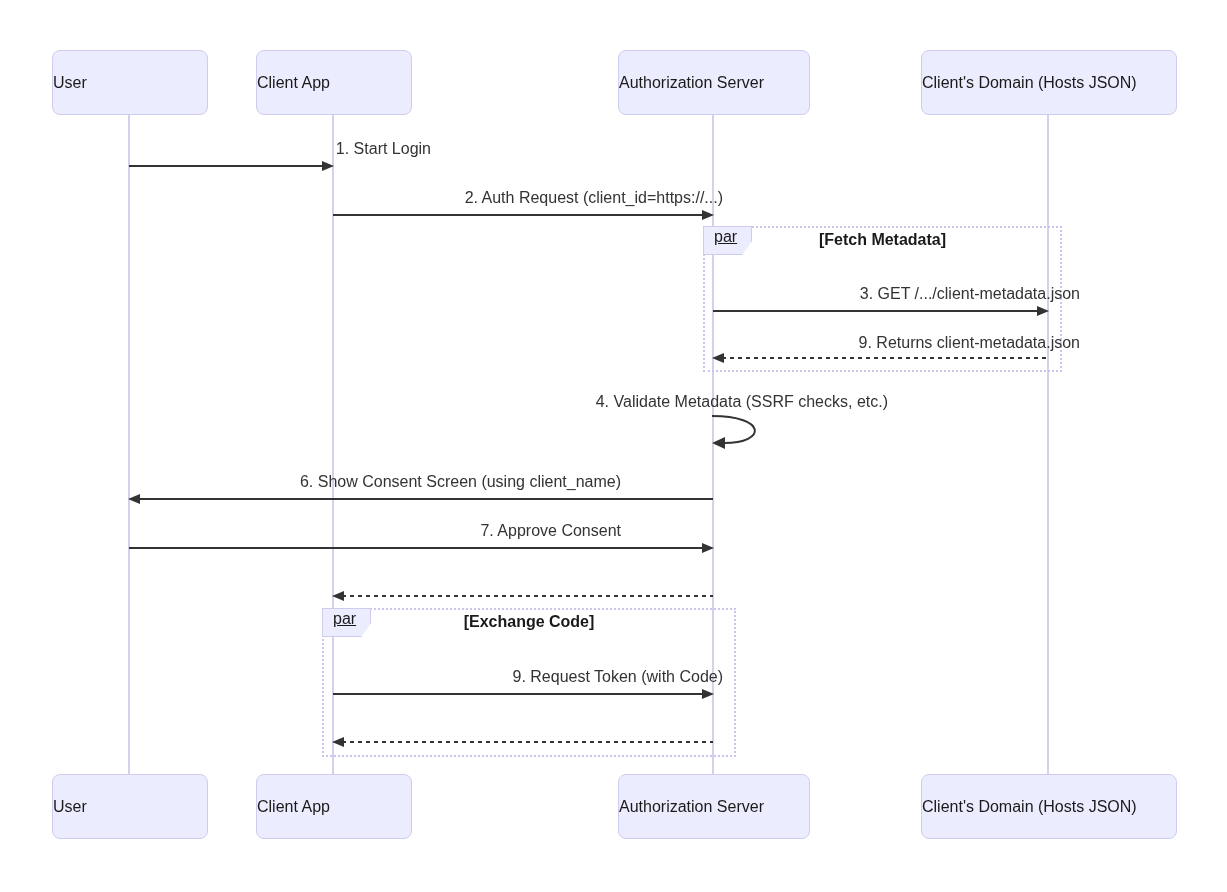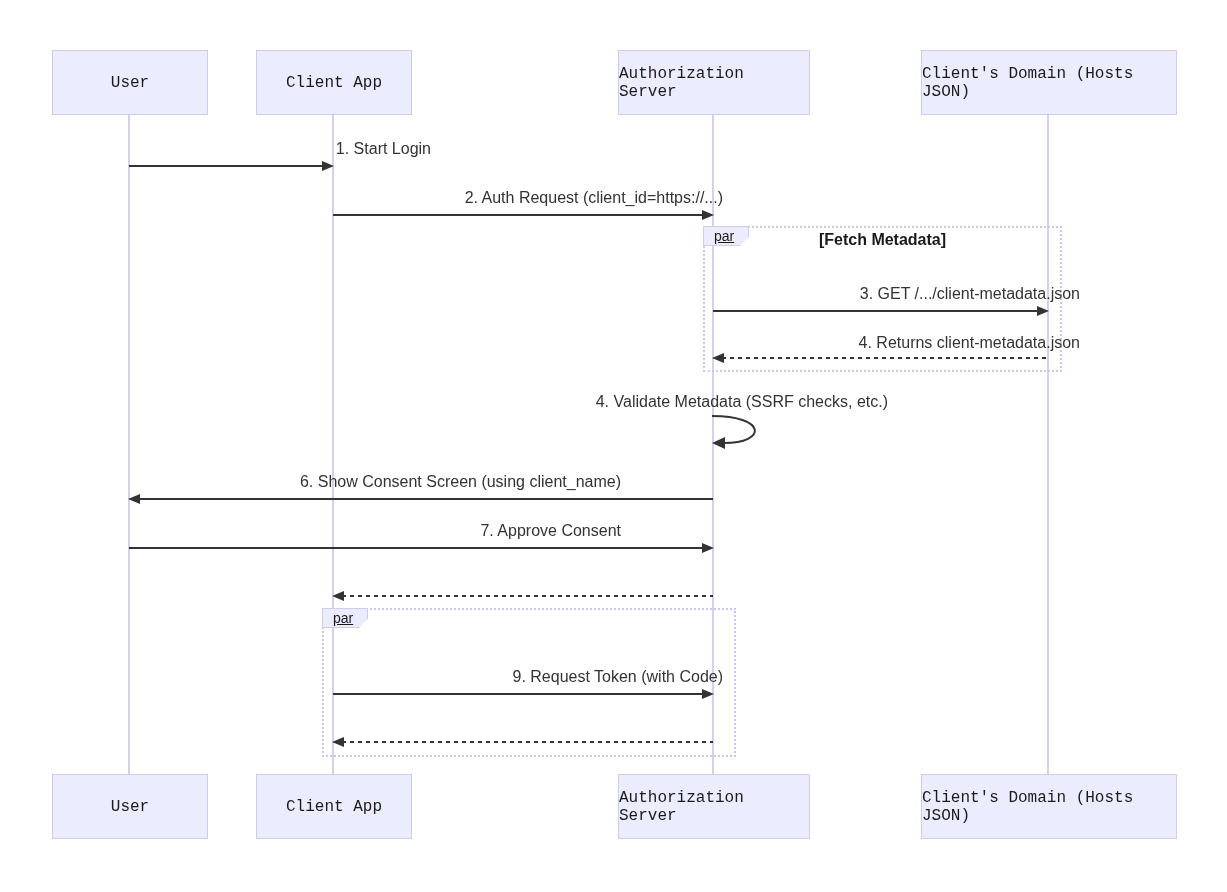--- a/index.html
+++ b/index.html
@@ -8,23 +8,23 @@
     font-family:"Liberation Sans","DejaVu Sans",sans-serif;overflow:hidden;
   }
   .lifeline{
     position:absolute;top:114px;height:661px;width:1.5px;
     background:var(--lifeline,#d5d0ec);
   }
   .actor{
     position:absolute;height:63px;
     background:var(--actor-fill,#ececff);
     border:1px solid var(--actor-border,#cfccee);
-    border-radius:0;
-    display:flex;align-items:center;justify-content:center;
-    font-size:16px;color:var(--text,#1a1a1a);font-family:Liberation Mono, monospace;
+    border-radius:8px;
+    display:flex;align-items:center;justify-content:flex-start;
+    font-size:16px;color:var(--text,#1a1a1a);
   }
   .msg-label{
     position:absolute;width:400px;text-align:right;
     font-size:16px;line-height:19px;color:var(--message-text,#333333);
     white-space:nowrap;pointer-events:none;
   }
   .arrow{position:absolute;height:2px;}
   .arrow .line{position:absolute;top:0;left:0;right:0;border-top:2px solid var(--arrow,#333333);}
   .arrow.right .line{right:9px;}
   .arrow.left .line{left:9px;}
@@ -39,21 +39,21 @@
   .arrow.right .head{right:-1px;border-left:12px solid var(--arrow,#333333);}
   .arrow.left .head{left:-1px;border-right:12px solid var(--arrow,#333333);}
   .par{
     position:absolute;border:2px dotted var(--par-border,#c9c5f0);
     background:transparent;
   }
   .par-tab{
     position:absolute;top:-2px;left:-2px;
     background:var(--actor-fill,#ececff);
     border:1px solid var(--actor-border,#cfccee);
-    padding:1px 14px 1px 10px;font-size:14px;color:var(--text,#1a1a1a);
+    padding:1px 14px 8px 10px;font-size:16px;color:var(--text,#1a1a1a);
     clip-path:polygon(0 0,100% 0,100% 52%,80% 100%,0 100%);
     text-decoration:underline;
   }
   .par-title{
     position:absolute;top:3px;left:0;right:0;text-align:center;
     font-size:16px;font-weight:bold;color:var(--text,#1a1a1a);
   }
   .self-loop{position:absolute;}
 </style>
 </head>
@@ -70,41 +70,42 @@
     <div class="par-tab">
       <span>par</span>
     </div>
     <div class="par-title">[Fetch Metadata]</div>
   </div>
 
   <div class="par" style="left:322px;top:608px;width:410px;height:145px">
     <div class="par-tab">
       <span>par</span>
     </div>
+    <div class="par-title">[Exchange Code]</div>
   </div>
 
   <div class="msg-label" style="left:31px;top:139px">1. Start Login</div>
   <div class="arrow right" style="left:129px;top:165px;width:204px">
     <div class="line"></div>
     <div class="head"></div>
   </div>
 
   <div class="msg-label" style="left:323px;top:188px">2. Auth Request (client_id=https://...)</div>
   <div class="arrow right" style="left:333px;top:214px;width:380px">
     <div class="line"></div>
     <div class="head"></div>
   </div>
 
   <div class="msg-label" style="left:680px;top:284px">3. GET /.../client-metadata.json</div>
   <div class="arrow right" style="left:713px;top:310px;width:335px">
     <div class="line"></div>
     <div class="head"></div>
   </div>
 
-  <div class="msg-label" style="left:680px;top:333px">4. Returns client-metadata.json</div>
+  <div class="msg-label" style="left:680px;top:333px">9. Returns client-metadata.json</div>
   <div class="arrow left dashed" style="left:713px;top:357px;width:335px">
     <div class="line"></div>
     <div class="head"></div>
   </div>
 
   <div class="msg-label" style="left:488px;top:392px">4. Validate Metadata (SSRF checks, etc.)</div>
   <svg class="self-loop" style="left:703px;top:409px" width="72" height="44" viewBox="0 0 72 44">
     <path d="M 9 7 C 64 7 64 34 21 34" fill="none" stroke="#333333" stroke-width="2"></path>
     <polygon points="9,34 22,28 22,40" fill="#333333"></polygon>
   </svg>

